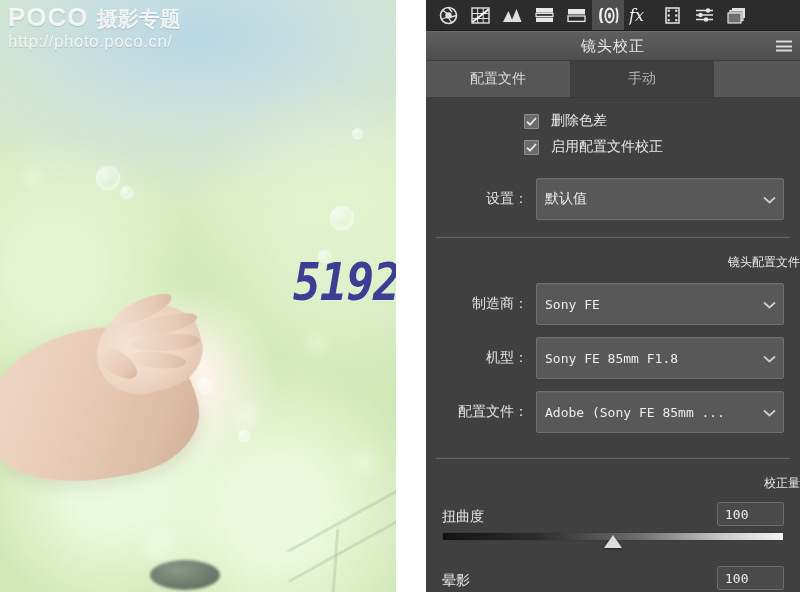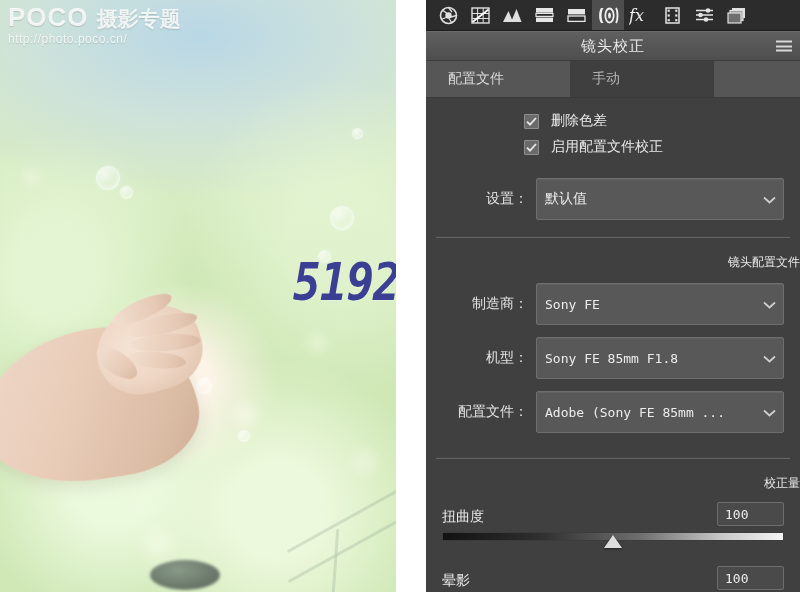--- a/index.html
+++ b/index.html
@@ -94,21 +94,21 @@
   }
 
   .watermark{
     position:absolute;left:8px;top:4px;width:300px;
     color:rgba(255,255,255,0.82);
     text-shadow:0 1px 1px rgba(120,130,120,0.35);
     pointer-events:none;user-select:none;
   }
   .wm-line1{font-size:26px;font-weight:bold;letter-spacing:1px;line-height:1.05;}
   .wm-line1 .wm-cn{font-size:21px;letter-spacing:0;}
-  .wm-line2{font-size:12px;letter-spacing:0.5px;margin-top:1px;}
+  .wm-line2{font-size:17px;letter-spacing:0.5px;margin-top:1px;}
 
   .overlay-number{
     position:absolute;left:293px;top:252px;
     font-family:"DejaVu Sans Mono","Liberation Mono",monospace;
     font-size:46px;font-weight:bold;font-style:italic;
     letter-spacing:-1px;
     color:#3b3f93;
     text-shadow:0 1px 0 rgba(255,255,255,0.25);
     white-space:nowrap;
     transform:scaleY(1.12);
@@ -153,21 +153,21 @@
     cursor:pointer;
   }
   .hamburger i{display:block;height:2px;background:#d8d8d8;}
 
   .tabs{
     display:flex;height:36px;background:#4d4d4d;
     border-bottom:1px solid #3a3a3a;
   }
   .tab{
     flex:0 0 auto;min-width:100px;padding:0 22px;
-    display:flex;align-items:center;justify-content:flex-start;
+    display:flex;align-items:center;justify-content:center;
     font-size:14px;color:#dcdcdc;cursor:pointer;
     background:#565656;
   }
   .tab.inactive{background:#3f3f3f;color:#b6b6b6;}
   .tab-filler{flex:1;background:#565656;}
 
   .panel-body{padding:0;}
 
   .check-row{
     display:flex;align-items:center;gap:12px;

